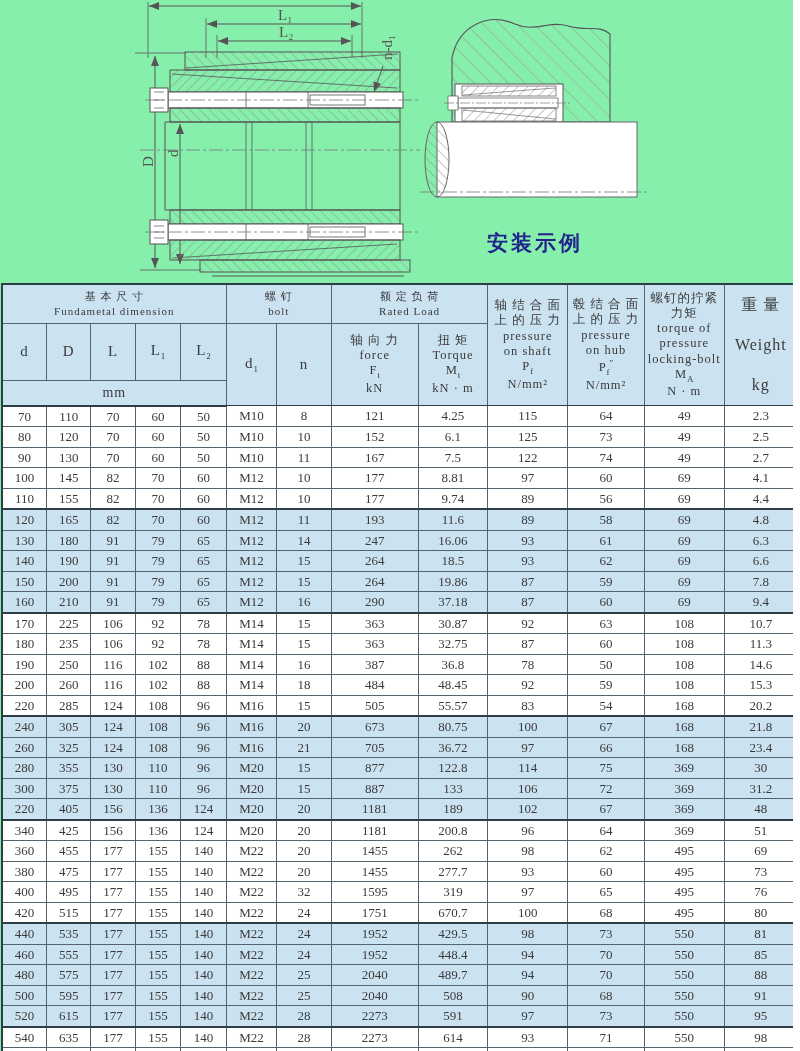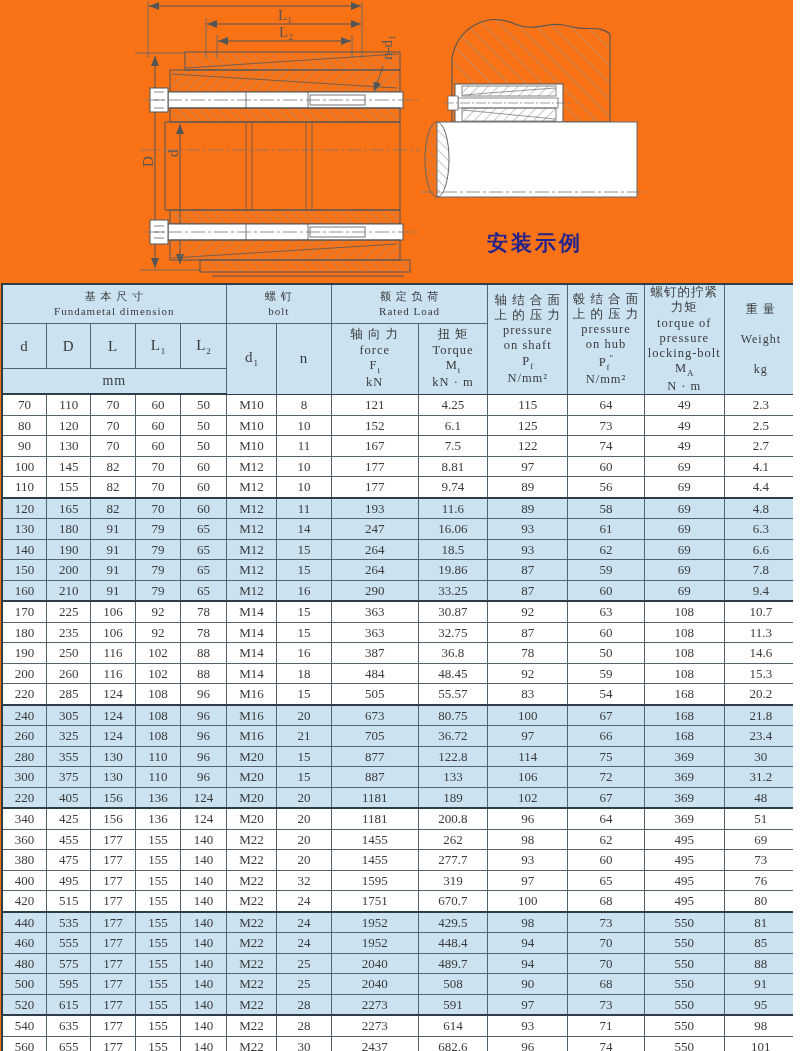--- a/index.html
+++ b/index.html
@@ -1,35 +1,35 @@
 <!DOCTYPE html>
 <html><head>
 <meta charset="utf-8">
 <style>
   html,body{margin:0;padding:0;background:#ffffff;width:800px;
     font-family:"Liberation Serif","DejaVu Serif",serif;}
-  .page{width:793px;height:1051px;position:relative;overflow:hidden;background:#f97316;}
+  .page{width:793px;height:1051px;position:relative;overflow:hidden;background:#86efac;}
 
   
   .drawings{width:800px;height:283px;position:relative;}
   svg text{font-family:"Liberation Serif","DejaVu Serif",serif;}
   .dimtxt{font-size:15px;fill:#555;}
   .caption{font-size:21px;font-weight:bold;fill:#23238c;letter-spacing:3px;}
 
   
   table.spec{border-collapse:collapse;table-layout:fixed;width:798px;margin:0 1px;
     border:2px solid #2e3d46;color:#3b3b3b;}
   table.spec th,table.spec td{border:1px solid #54646e;text-align:center;vertical-align:middle;
     padding:0;overflow:hidden;}
   table.spec thead th{background:#cbe2f0;font-weight:normal;letter-spacing:1px;}
   th.grp{font-size:11px;line-height:1.35;height:38px;}
   th.dim{font-size:15px;height:40px;}
   th.unit{font-size:14px;height:24px;letter-spacing:2px;}
   th.small{font-size:12.5px;line-height:1.22;letter-spacing:.4px;}
-  th.wt{font-size:12px;line-height:2.5;letter-spacing:1px;}
+  th.wt{font-size:16px;line-height:2.5;letter-spacing:1px;}
   tbody td{font-size:13px;height:19.5px;line-height:19.5px;background:#fff;}
   tbody tr.band td{background:#cbe2f0;}
   tbody tr.sep td{border-top:2px solid #2e3d46;}
   thead tr.hlast th,thead th[rowspan="3"],thead th[rowspan="2"]{border-bottom-color:#2e3d46;}
   thead tr:last-child th{border-bottom:2px solid #2e3d46;margin-top:44px;}
   sub,sup{font-size:9px;letter-spacing:0;}
 </style>
 </head>
 <body>
 
@@ -322,21 +322,21 @@
         </tr>
         <tr class="band">
           <td>160</td>
           <td>210</td>
           <td>91</td>
           <td>79</td>
           <td>65</td>
           <td>M12</td>
           <td>16</td>
           <td>290</td>
-          <td>33.25</td>
+          <td>37.18</td>
           <td>87</td>
           <td>60</td>
           <td>69</td>
           <td>9.4</td>
         </tr>
         <tr class="sep">
           <td>170</td>
           <td>225</td>
           <td>106</td>
           <td>92</td>

